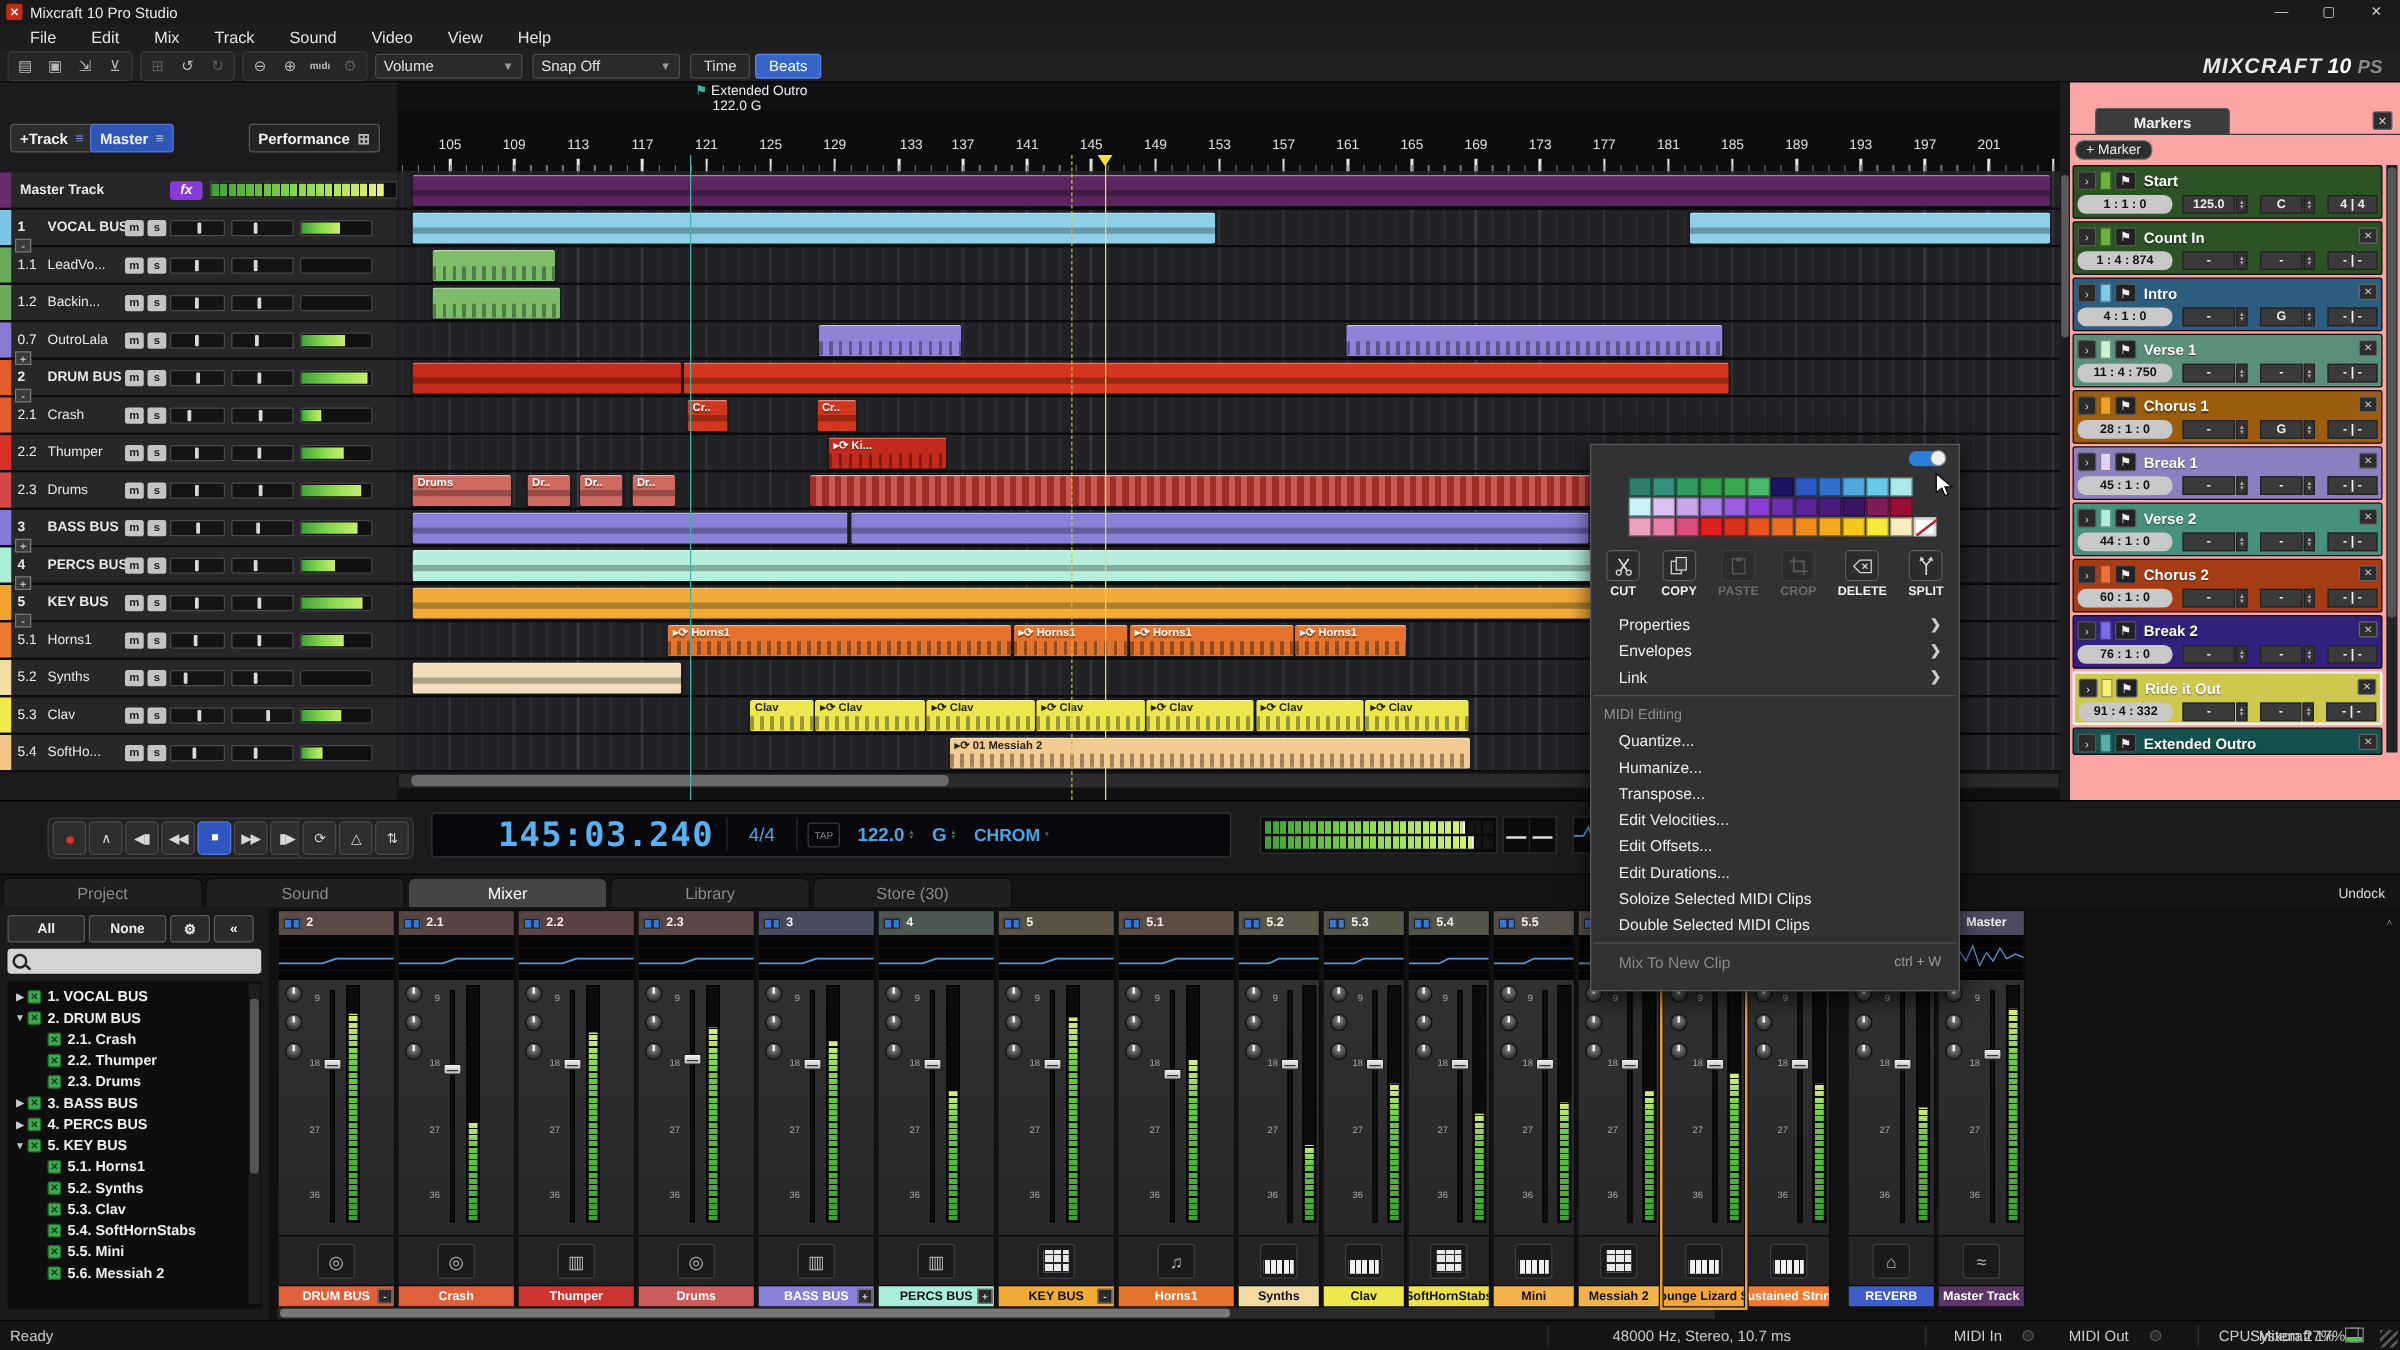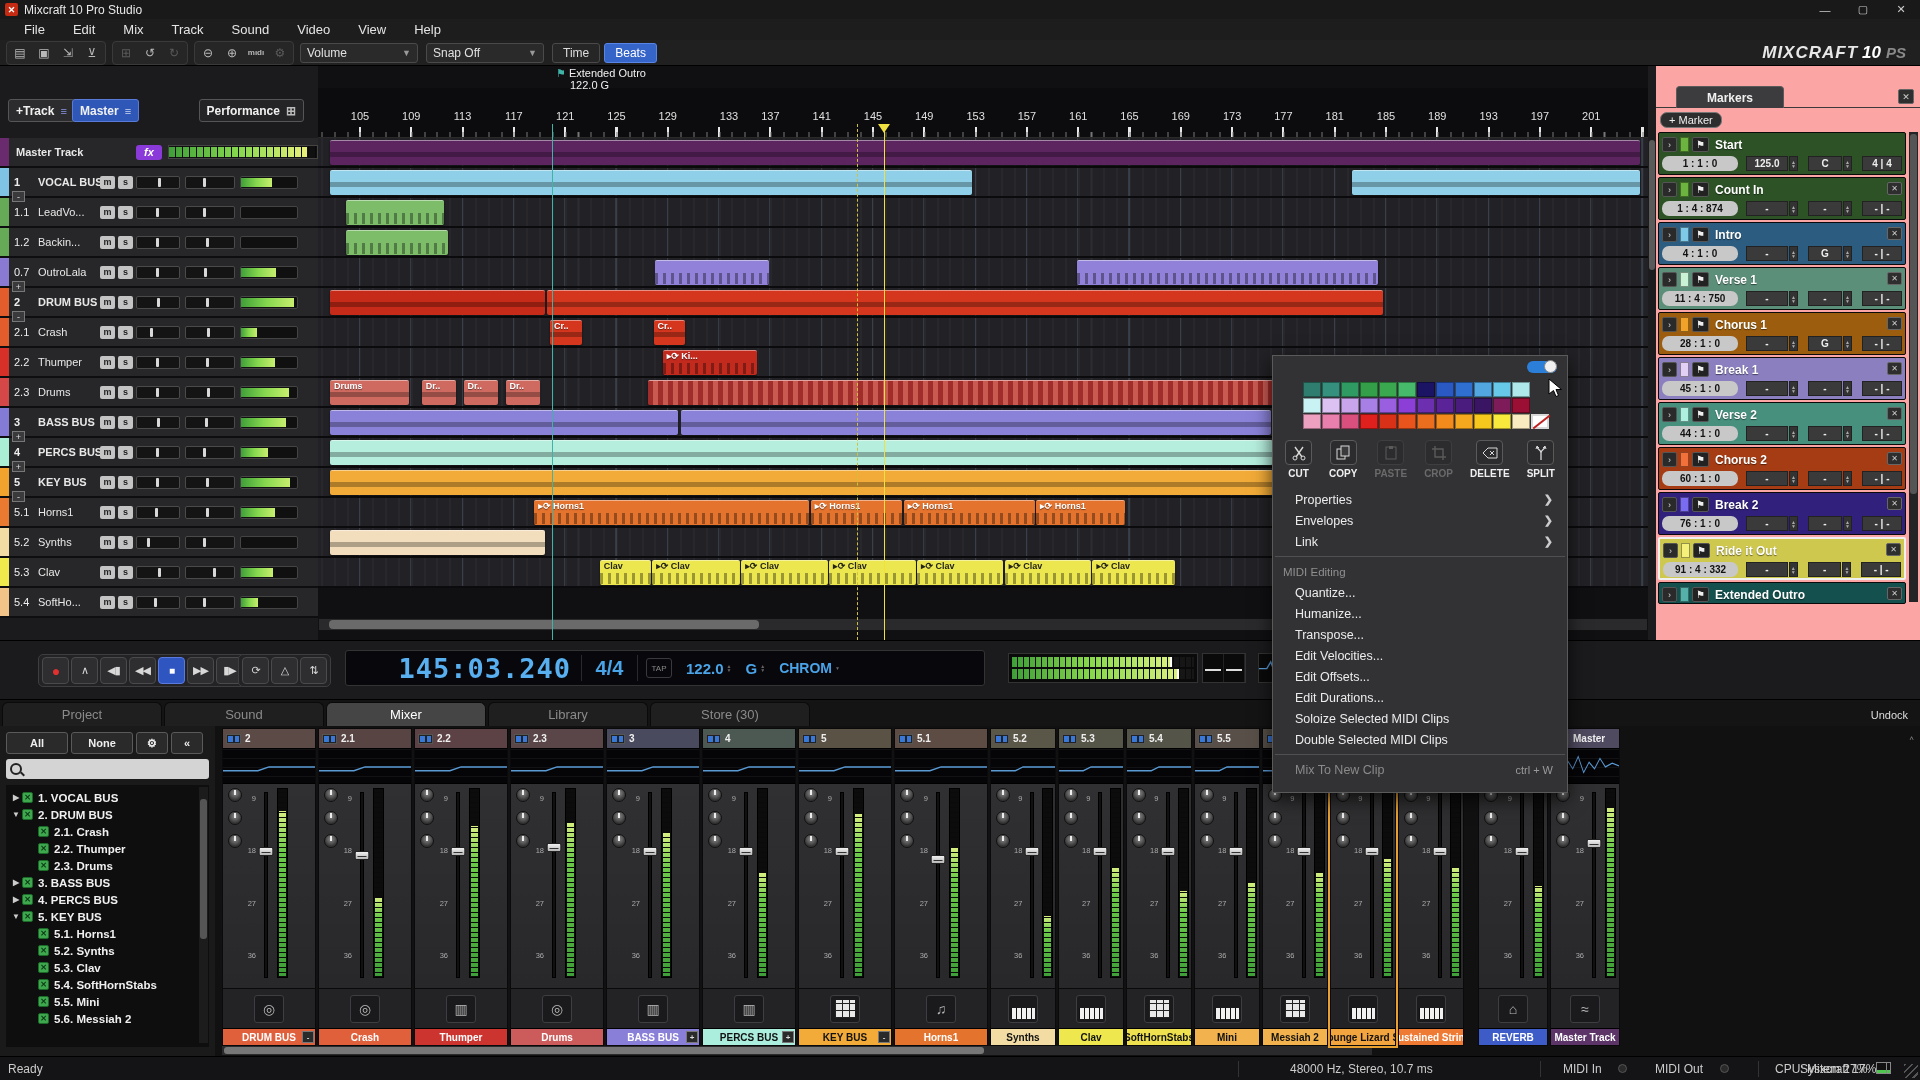--- a/index.html
+++ b/index.html
@@ -137,21 +137,21 @@
   .tr-group { position:absolute; top:13px; display:flex; background:#232325; border:1px solid #3e3e40; border-radius:5px; padding:2px; }
   .trbtn { width:27px; height:27px; margin:0 1px; background:#2e2e30; border:1px solid #4a4a4c; border-radius:4px; color:#d8d8d8;
     display:flex; align-items:center; justify-content:center; font-size:11px; letter-spacing:-1px; }
   .trbtn.rec { color:#e03030; font-size:14px; }
   .trbtn.stop { background:#2e55c0; border-color:#5a7ae0; color:#fff; font-size:10px; }
   #lcd { position:absolute; left:345px; top:9px; width:640px; height:36px; background:#08080c; border:1px solid #333;
     border-radius:3px; display:flex; align-items:center; color:#4aa4e8; }
   #lcd-time { width:235px; text-align:right; font-family:"DejaVu Sans Mono", monospace; font-size:27px; font-weight:bold;
     color:#58b0f0; letter-spacing:1px; padding-right:10px; }
   .lcd-div { width:1px; height:26px; background:#2a2a2e; }
-  #lcd-sig { width:55px; text-align:center; font-size:20px; font-weight:bold; }
+  #lcd-sig { width:55px; text-align:center; font-size:15px; font-weight:normal; }
   #lcd-tap { width:26px; height:20px; margin:0 8px; border:1px solid #3a3a3e; border-radius:3px; color:#888; font-size:8px;
     display:flex; align-items:center; justify-content:center; }
   #lcd-tempo { font-size:15px; font-weight:bold; margin-left:6px; }
   #lcd-key { font-size:15px; font-weight:bold; margin-left:14px; }
   #lcd-scale { font-size:14px; font-weight:bold; margin-left:14px; }
   .lcd-spin { display:inline-flex; flex-direction:column; color:#666; font-size:5px; line-height:4px; margin-left:3px; vertical-align:middle; }
   #tr-meters { position:absolute; left:1008px; top:12px; width:190px; height:30px; background:#0a0a0a; border:1px solid #333; padding:3px; }
   .trm-bar { height:10px; margin-bottom:2px; position:relative; background:#161616; }
   .trm-bar .fill { position:absolute; left:0; top:0; bottom:0; background:linear-gradient(90deg,#3f9f38,#8ad84e,#d8f080);
     border-right:2px solid #fff; }
@@ -729,20 +729,25 @@
           <div class="clip tex-m dk" style="left: 598.88px; width: 86.46px; background: rgb(236, 231, 78);">
             <div class="clab">▸⟳ Clav</div>
           </div>
           <div class="clip tex-m dk" style="left: 686.65px; width: 86.46px; background: rgb(236, 231, 78);">
             <div class="clab">▸⟳ Clav</div>
           </div>
           <div class="clip tex-m dk" style="left: 774.42px; width: 82.53px; background: rgb(236, 231, 78);">
             <div class="clab">▸⟳ Clav</div>
           </div>
         </div>
+        <div class="crow">
+          <div class="clip tex-m dk" style="left: 441.68px; width: 416.58px; background: rgb(244, 203, 146);">
+            <div class="clab">▸⟳ 01 Messiah 2</div>
+          </div>
+        </div>
       </div>
     <div class="vline" id="marker-line" style="background: rgb(63, 179, 168); left: 234px;"></div>
     <div class="vline" id="dash-line" style="border-left: 1px dashed rgb(207, 192, 64); width: 0px; background: none; left: 539px;"></div>
     <div class="vline" id="playhead-line" style="background: rgb(240, 224, 64); left: 566px;"></div>
     <div id="playhead-tri" style="left: 560px;"></div>
   </div>
   <div id="tl-hscroll" class="abs">
       <div class="thumb"></div>
     </div>
   <div id="tl-vscroll">

